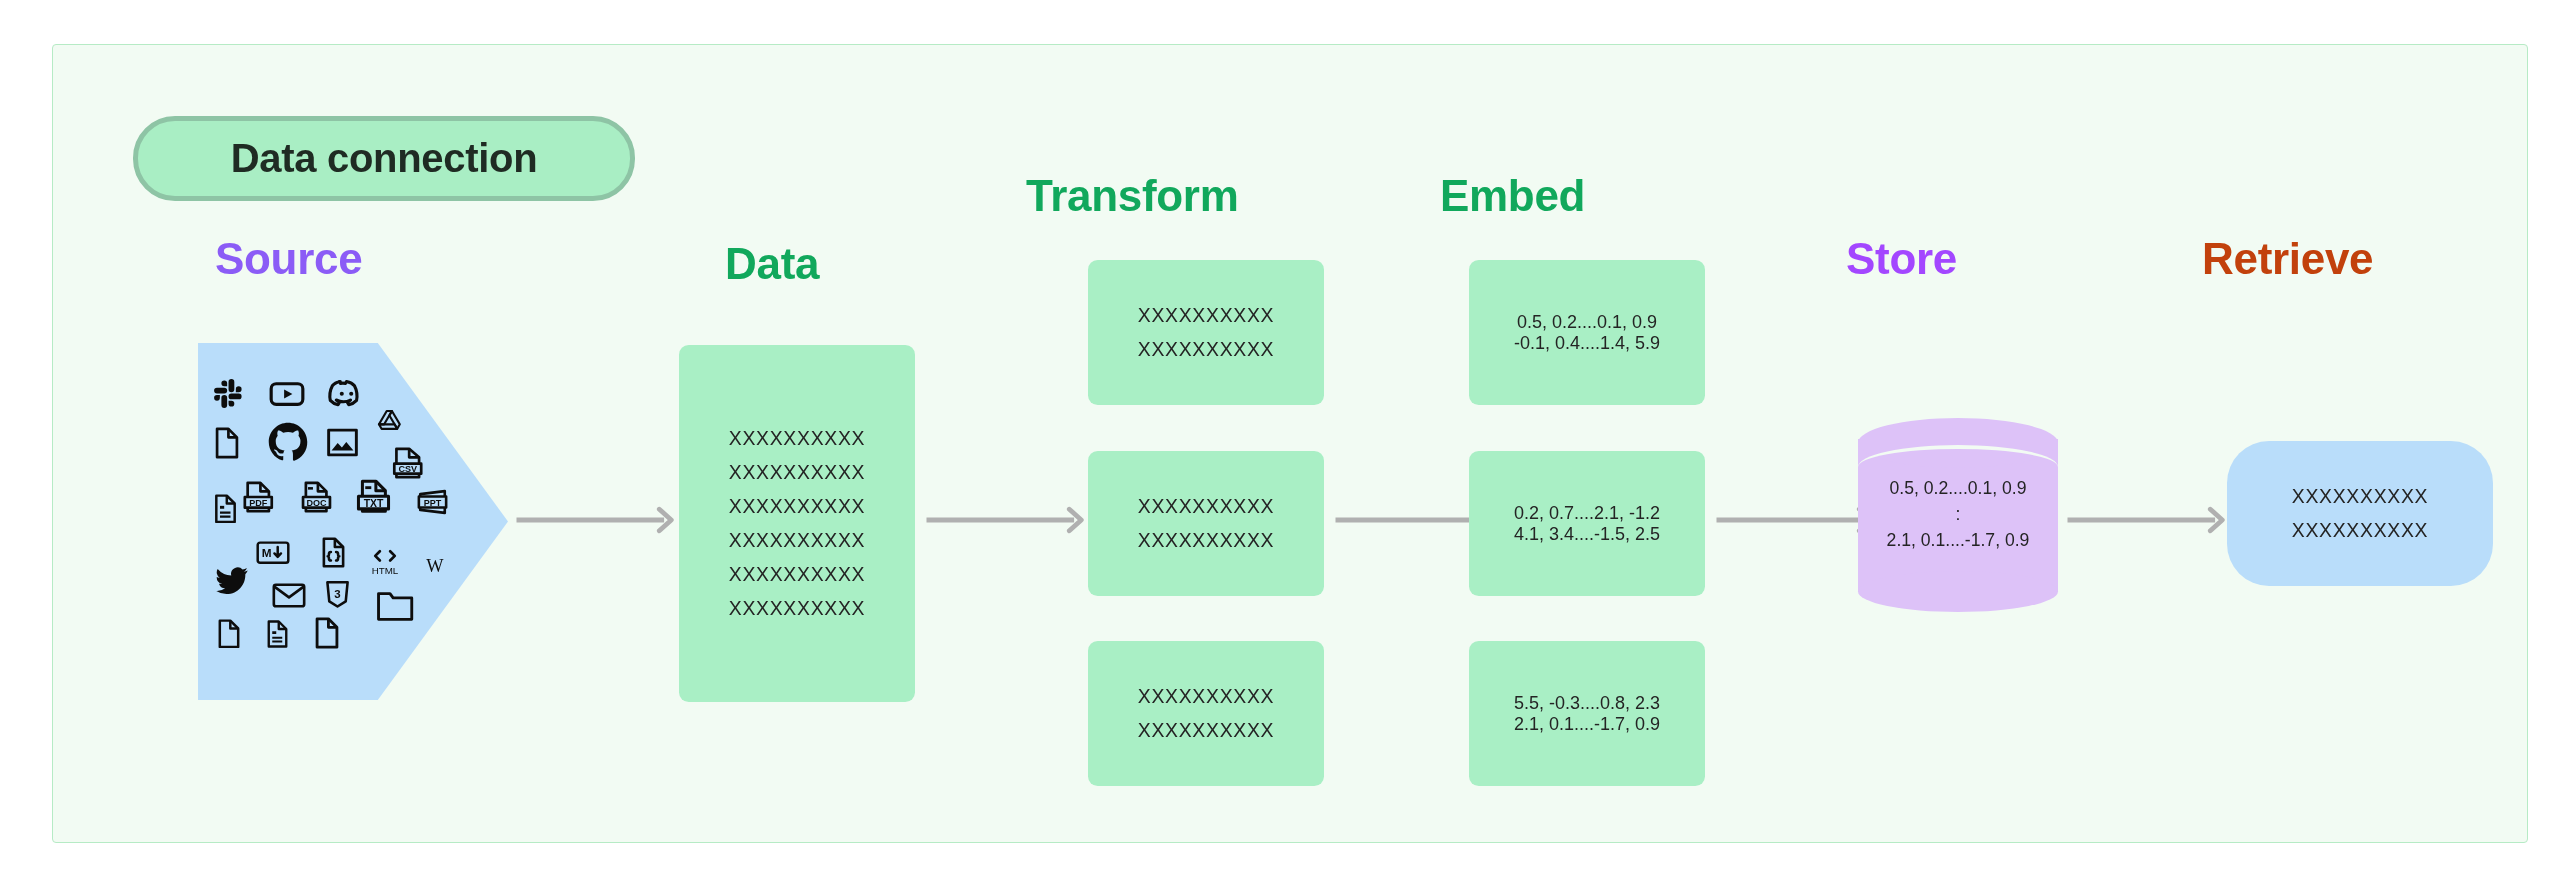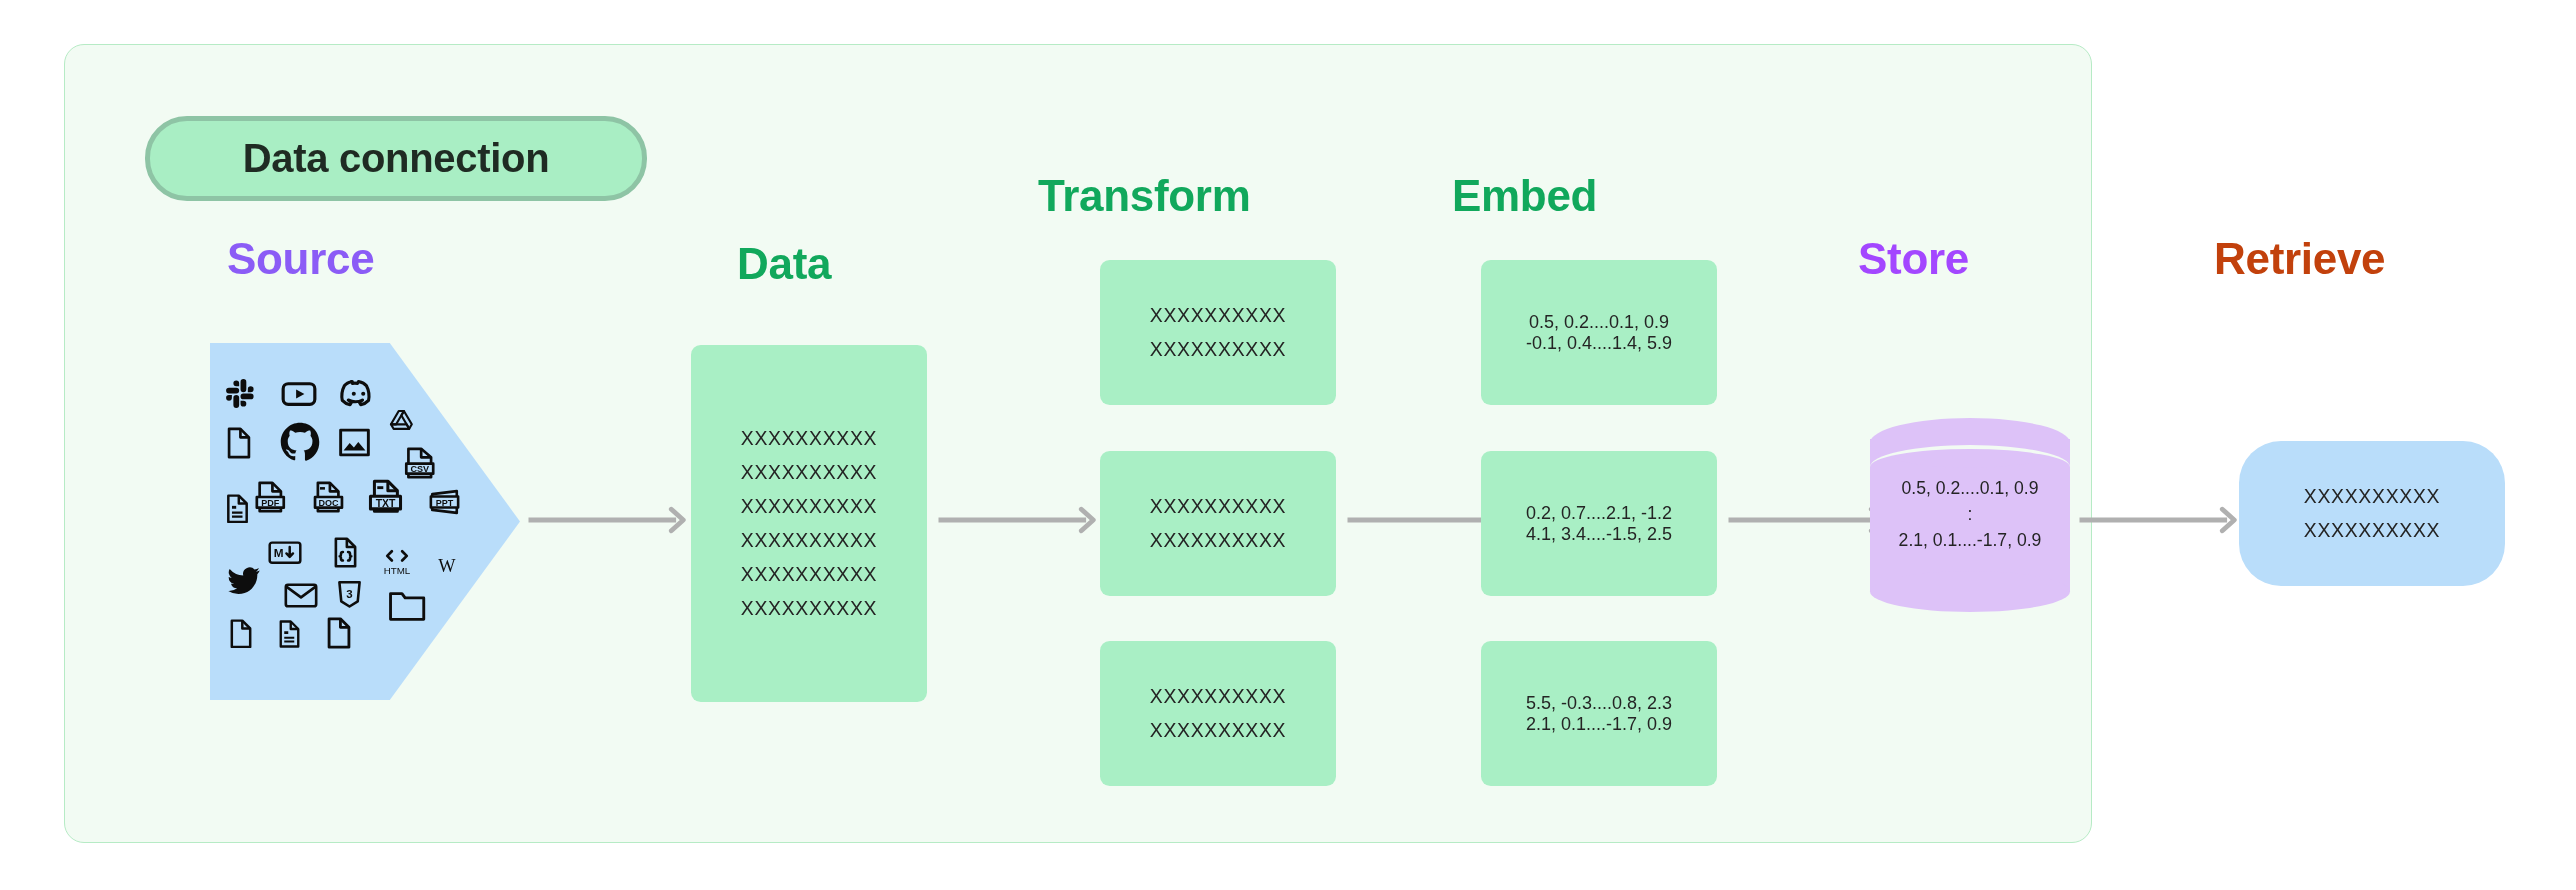--- a/index.html
+++ b/index.html
@@ -9,27 +9,27 @@
   }
   body {
     width: 2576px;
     height: 891px;
     font-family: "Liberation Sans", sans-serif;
     overflow: hidden;
   }
 
   #canvas {
     position: absolute;
-    left: 64px;
+    left: 52px;
     top: 44px;
-    width: 2028px;
+    width: 2476px;
     height: 799px;
     background: #f2fbf3;
     border: 1.8px solid #b6ebc5;
-    border-radius: 20px;
+    border-radius: 4px;
     box-sizing: border-box;
   }
 
   
   #title-pill {
     position: absolute;
     left: 80px;
     top: 71px;
     width: 502px;
     height: 85px;

